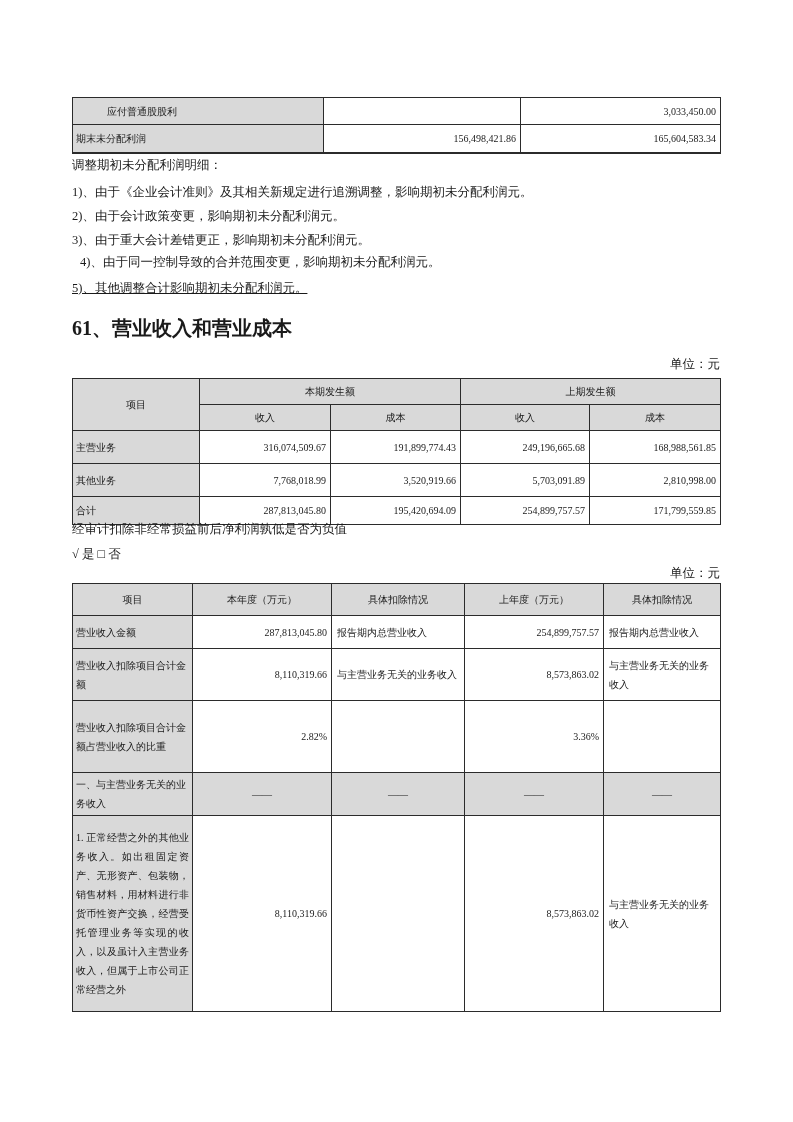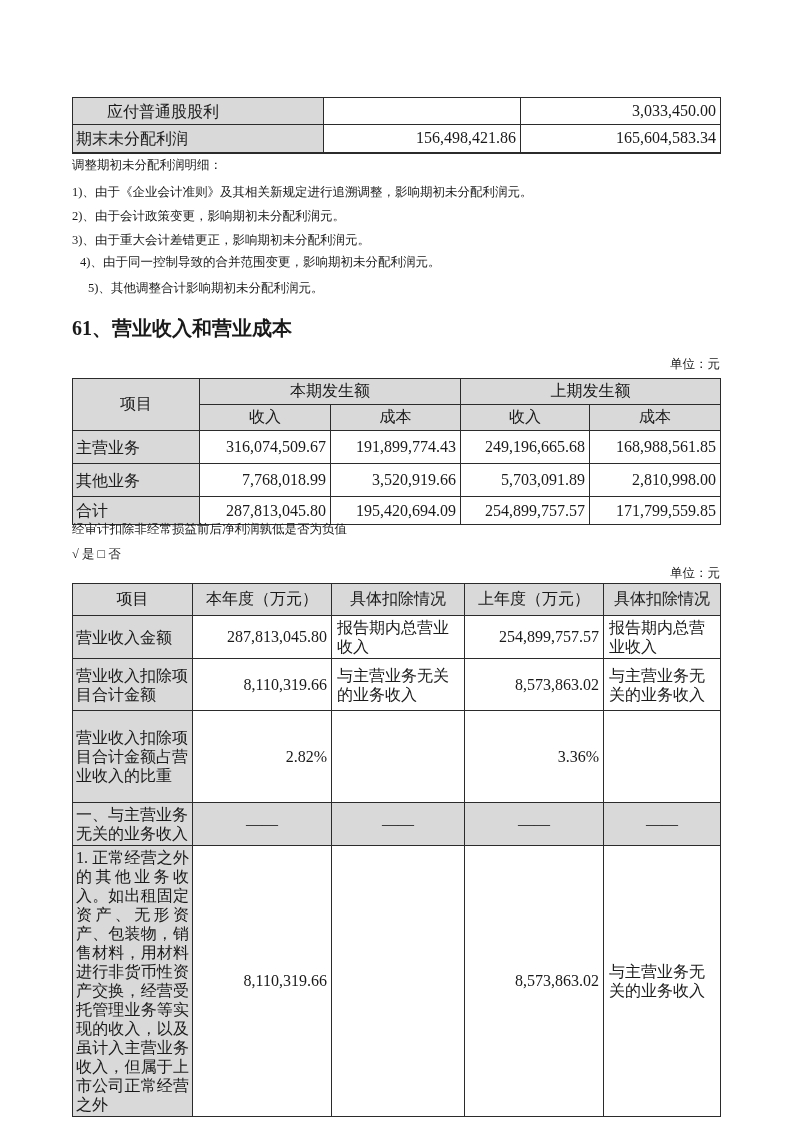--- a/index.html
+++ b/index.html
@@ -12,40 +12,40 @@
     overflow:hidden;
   }
   .abs{position:absolute;}
   .textline{font-size:12.5px;line-height:15px;white-space:nowrap;}
   .heading{font-size:20px;font-weight:bold;}
   .unit{width:648px;text-align:right;font-size:12.5px;}
 
   table{border-collapse:collapse;table-layout:fixed;width:648px;}
   td{
     border:1px solid #2b2b2b;
-    font-size:16px;
+    font-size:10px;
     padding:2px 3px;
     vertical-align:middle;
     overflow:hidden;
     box-sizing:border-box;
   }
   .gray{background:#d9d9d9;}
   .lbl{text-align:left;line-height:19px;}
   .num{text-align:right;padding-right:4px;}
   .ctr{text-align:center;}
   .note{text-align:left;line-height:19px;padding-left:5px;padding-right:4px;}
   .indent{padding-left:34px;}
   .t1{border-bottom:2px solid #2b2b2b;}
   .t1 tr{height:27px;}
   .t2 tr.hh{height:26px;}
   .t2 tr.dd{height:33px;}
   .t3 tr.r0{height:32px;}
   .t3 tr.r1{height:33px;}
   .t3 tr.r2{height:52px;}
-  .t3 tr.r3{height:92px;}
+  .t3 tr.r3{height:72px;}
   .t3 tr.r4{height:40px;}
   .t3 tr.r5{height:196px;}
   .justify{text-align:justify;}
 </style>
 </head>
 <body>
 
 <div class="page">
 
   <table class="abs t1" style="top:97px;left:72px;">
@@ -66,21 +66,21 @@
       <td class="num">165,604,583.34</td>
     </tr>
   </tbody>
     </table>
 
   <div class="abs textline" style="top:158px;left:72px;">调整期初未分配利润明细：</div>
   <div class="abs textline" style="top:185px;left:72px;">1)、由于《企业会计准则》及其相关新规定进行追溯调整，影响期初未分配利润元。</div>
   <div class="abs textline" style="top:209px;left:72px;">2)、由于会计政策变更，影响期初未分配利润元。</div>
   <div class="abs textline" style="top:233px;left:72px;">3)、由于重大会计差错更正，影响期初未分配利润元。</div>
   <div class="abs textline" style="top:255px;left:72px;margin-left:8px;">4)、由于同一控制导致的合并范围变更，影响期初未分配利润元。</div>
-  <div class="abs textline" style="top:281px;left:88px;">5)、其他调整合计影响期初未分配利润元。</div>
+  <div class="abs textline" style="top:281px;left:72px;text-decoration:underline;">5)、其他调整合计影响期初未分配利润元。</div>
 
   <div class="abs heading" style="top:315px;left:72px;">61、营业收入和营业成本</div>
 
   <div class="abs unit" style="top:356px;left:72px;">单位：元</div>
 
   <table class="abs t2" style="top:378px;left:72px;">
     <colgroup>
         <col style="width:127px">
         <col style="width:131px">
         <col style="width:130px">

